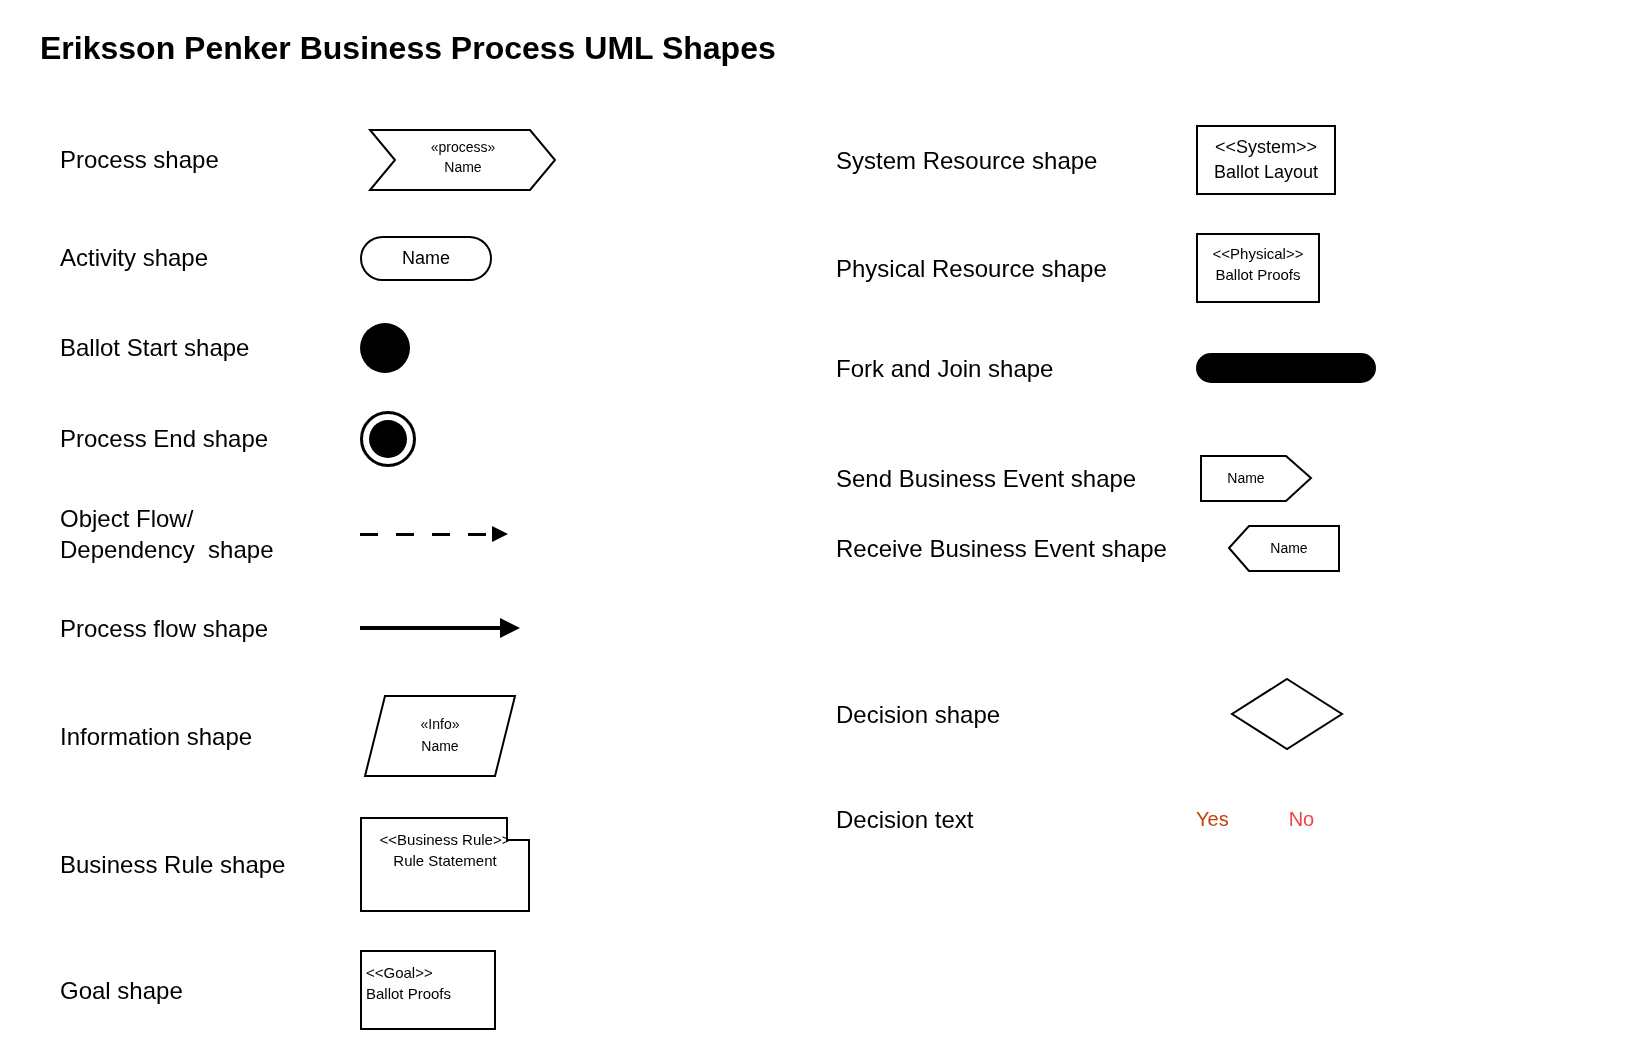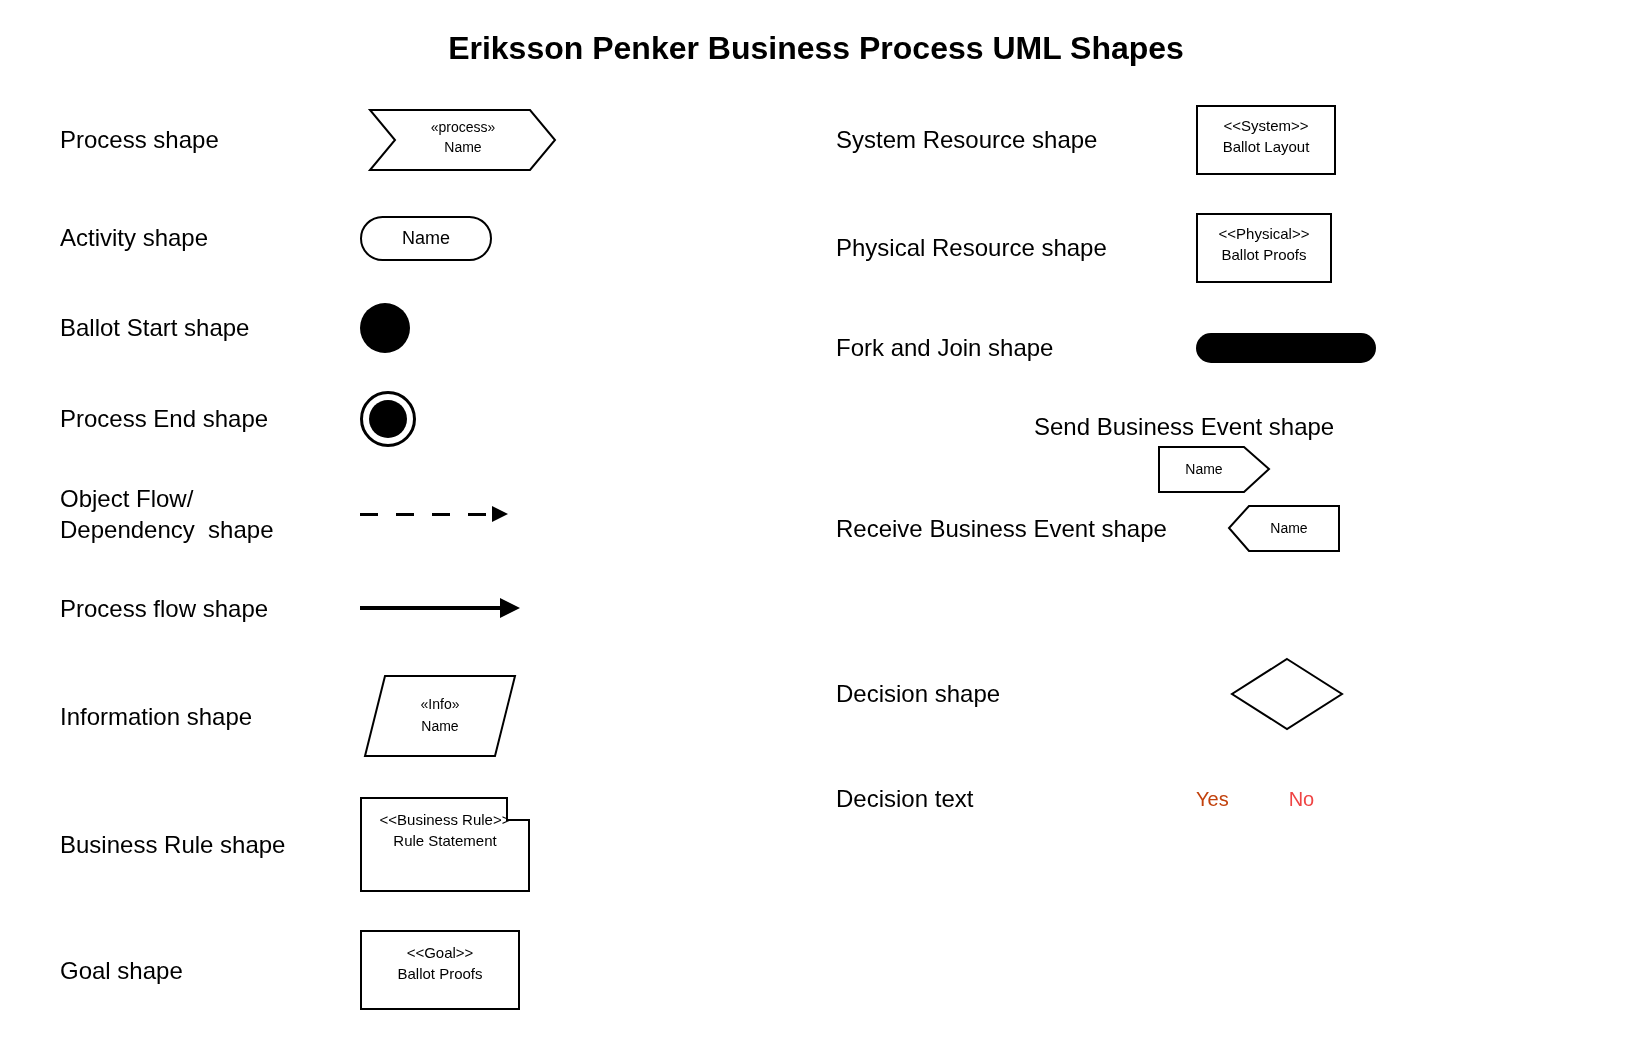--- a/index.html
+++ b/index.html
@@ -5,24 +5,24 @@
     * { box-sizing: border-box; margin: 0; padding: 0; }
     body {
       background: #fff;
       font-family: Arial, sans-serif;
       width: 1632px;
       min-height: 1056px;
       padding: 30px 40px;
     }
 
     h1 {
-      text-align: center;
+      text-align: left;
       font-size: 32px;
       font-weight: bold;
-      margin-bottom: 20px;
+      margin-bottom: 40px;
       color: #000;
     }
 
     .content {
       display: grid;
       grid-template-columns: 1fr 1fr;
       gap: 0;
     }
 
     .left-col, .right-col {
@@ -142,45 +142,45 @@
       width: 22px;
       height: 22px;
       background: #fff;
       border-bottom: 2px solid #000;
       border-left: 2px solid #000;
     }
 
     
     .goal-shape {
       border: 2px solid #000;
-      width: 160px;
+      width: 136px;
       min-height: 80px;
       background: #fff;
       padding: 10px 4px;
-      text-align: center;
+      text-align: left;
       font-size: 15px;
       line-height: 1.4;
     }
 
     
     .system-resource-shape {
       border: 2px solid #000;
       width: 140px;
       min-height: 70px;
       background: #fff;
       padding: 8px 12px;
       text-align: center;
-      font-size: 15px;
+      font-size: 18px;
       line-height: 1.4;
     }
 
     
     .physical-resource-shape {
       border: 2px solid #000;
-      width: 136px;
+      width: 124px;
       min-height: 70px;
       background: #fff;
       padding: 8px 10px;
       text-align: center;
       font-size: 15px;
       line-height: 1.4;
     }
 
     
     .fork-join-shape {
@@ -200,21 +200,20 @@
       font-size: 20px;
       color: #ef4444;
     }
 
     .object-flow-row {
       min-height: 60px;
     }
 
     .spacer-row {
       min-height: 20px;
-      flex-direction: column;
     }
 
     .right-shape-label {
       font-size: 24px;
       color: #000;
       min-width: 340px;
       line-height: 1.3;
     }
   </style>
 </head>

